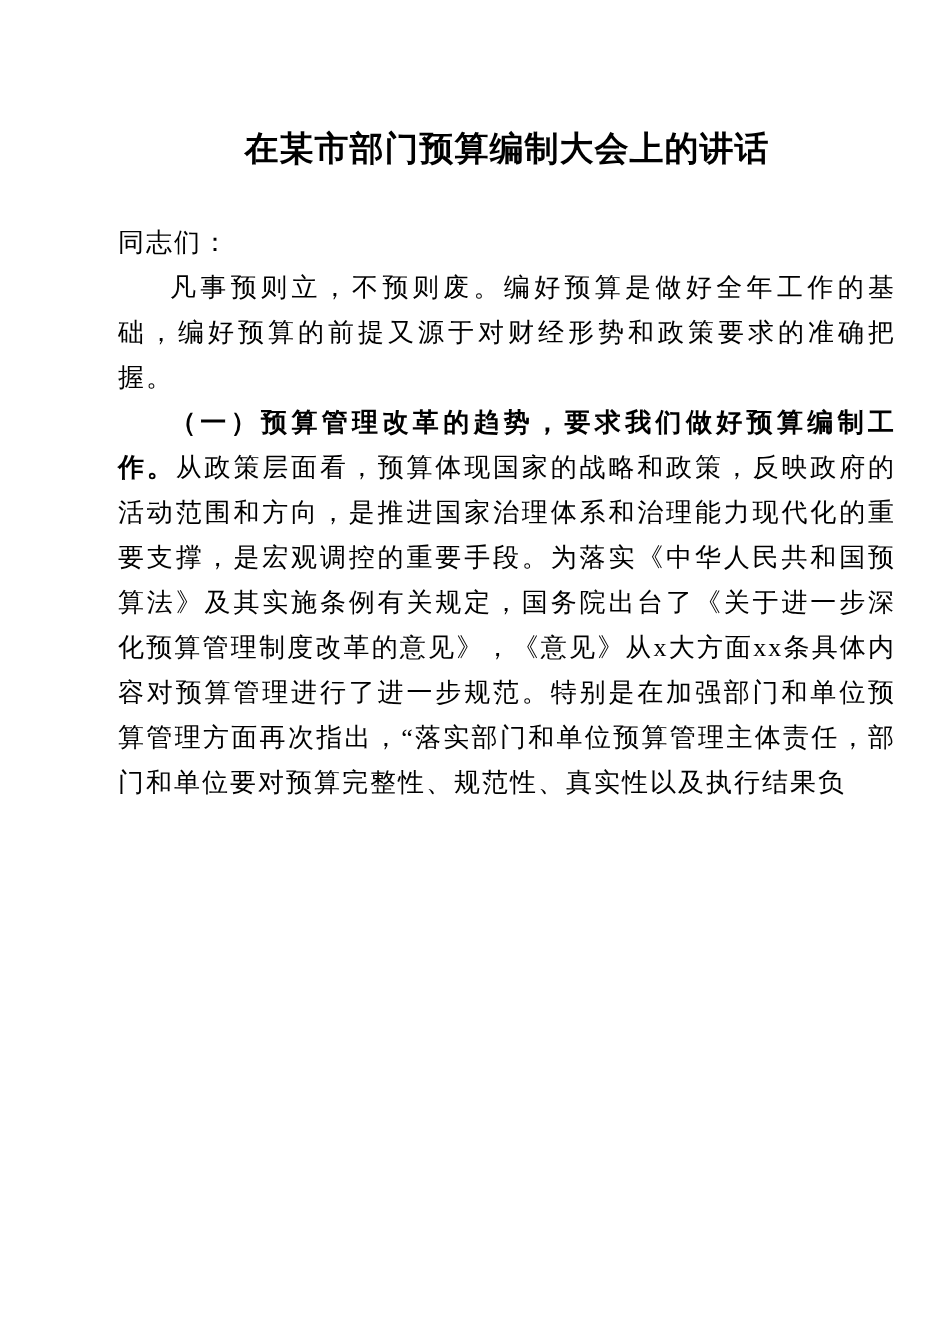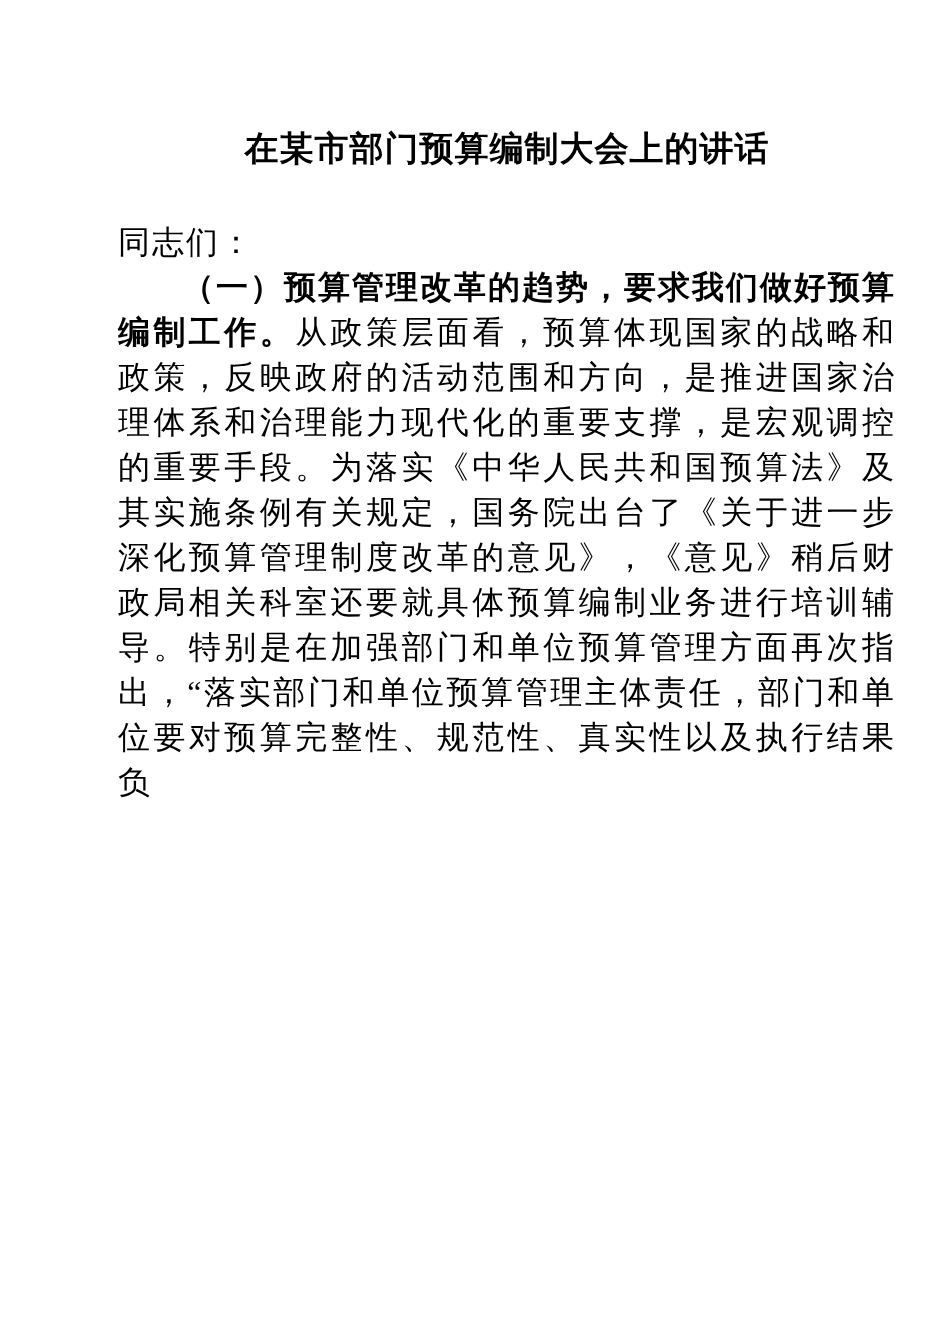--- a/index.html
+++ b/index.html
@@ -22,21 +22,21 @@
   .doc-title {
     margin: 0 0 48px 0;
     font-size: 34px;
     line-height: 46px;
     font-weight: bold;
     text-align: center;
     letter-spacing: 1px;
   }
   .body-text {
     margin: 0;
-    font-size: 32px;
+    font-size: 26px;
     line-height: 45px;
     letter-spacing: 2px;
     text-align: justify;
     text-justify: inter-character;
     font-weight: normal;
     word-break: break-all;
   }
   .indent {
     text-indent: 2em;
   }
@@ -51,16 +51,17 @@
 <body>
 
 <div class="page">
 
   <h1 class="doc-title">在某市部门预算编制大会上的讲话</h1>
 
   <p class="body-text">同志们：</p>
 
 
 
+  <p class="body-text indent">凡事预则立，不预则废。编好预算是做好全年工作的基础，编好预算的前提又源于对财经形势和政策要求的准确把握。</p>
 
-  <p class="body-text indent"><span class="sub-lead">（一）预算管理改革的趋势，要求我们做好预算编制工作。</span><span>从政策层面看，预算体现国家的战略和政策，反映政府的活动范围和方向，是推进国家治理体系和治理能力现代化的重要支撑，是宏观调控的重要手段。为落实《中华人民共和国预算法》及其实施条例有关规定，国务院出台了《关于进一步深化预算管理制度改革的意见》，《意见》稍后财政局相关科室还要就具体预算编制业务进行培训辅导。特别是在加强部门和单位预算管理方面再次指出，“落实部门和单位预算管理主体责任，部门和单位要对预算完整性、规范性、真实性以及执行结果负</span></p>
+  <p class="body-text indent"><span class="sub-lead">（一）预算管理改革的趋势，要求我们做好预算编制工作。</span><span>从政策层面看，预算体现国家的战略和政策，反映政府的活动范围和方向，是推进国家治理体系和治理能力现代化的重要支撑，是宏观调控的重要手段。为落实《中华人民共和国预算法》及其实施条例有关规定，国务院出台了《关于进一步深化预算管理制度改革的意见》，《意见》从x大方面xx条具体内容对预算管理进行了进一步规范。特别是在加强部门和单位预算管理方面再次指出，“落实部门和单位预算管理主体责任，部门和单位要对预算完整性、规范性、真实性以及执行结果负</span></p>
 
 </div>
 
 </body></html>

